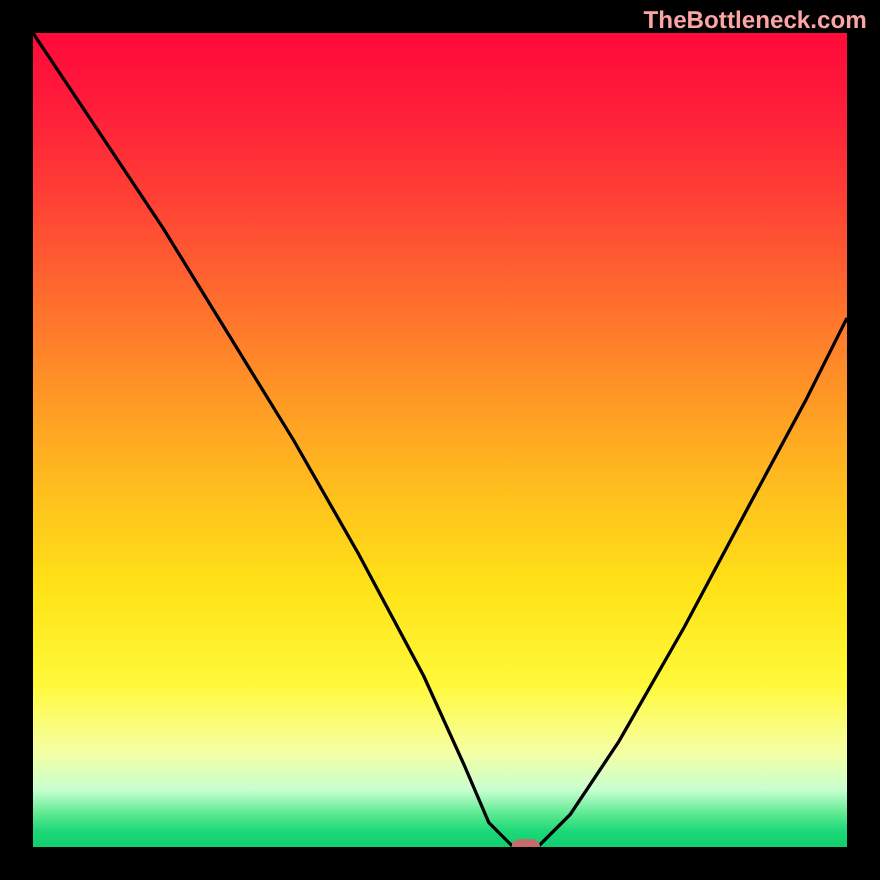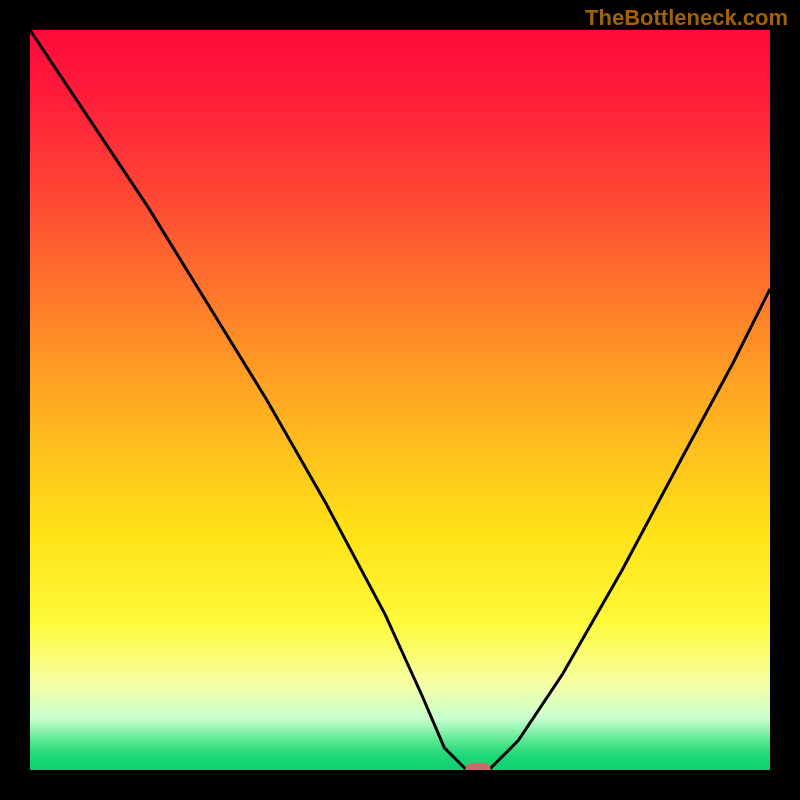--- a/index.html
+++ b/index.html
@@ -13,21 +13,21 @@
   .container {
     position: relative;
     width: 800px;
     height: 800px;
     background: #000;
   }
   .watermark {
     position: absolute;
     top: 5px;
     right: 12px;
-    color: #a16207;
+    color: #fca5a5;
     font-size: 22px;
     font-weight: bold;
     z-index: 10;
   }
   .plot-area {
     position: absolute;
     left: 30px;
     top: 30px;
     width: 740px;
     height: 740px;

